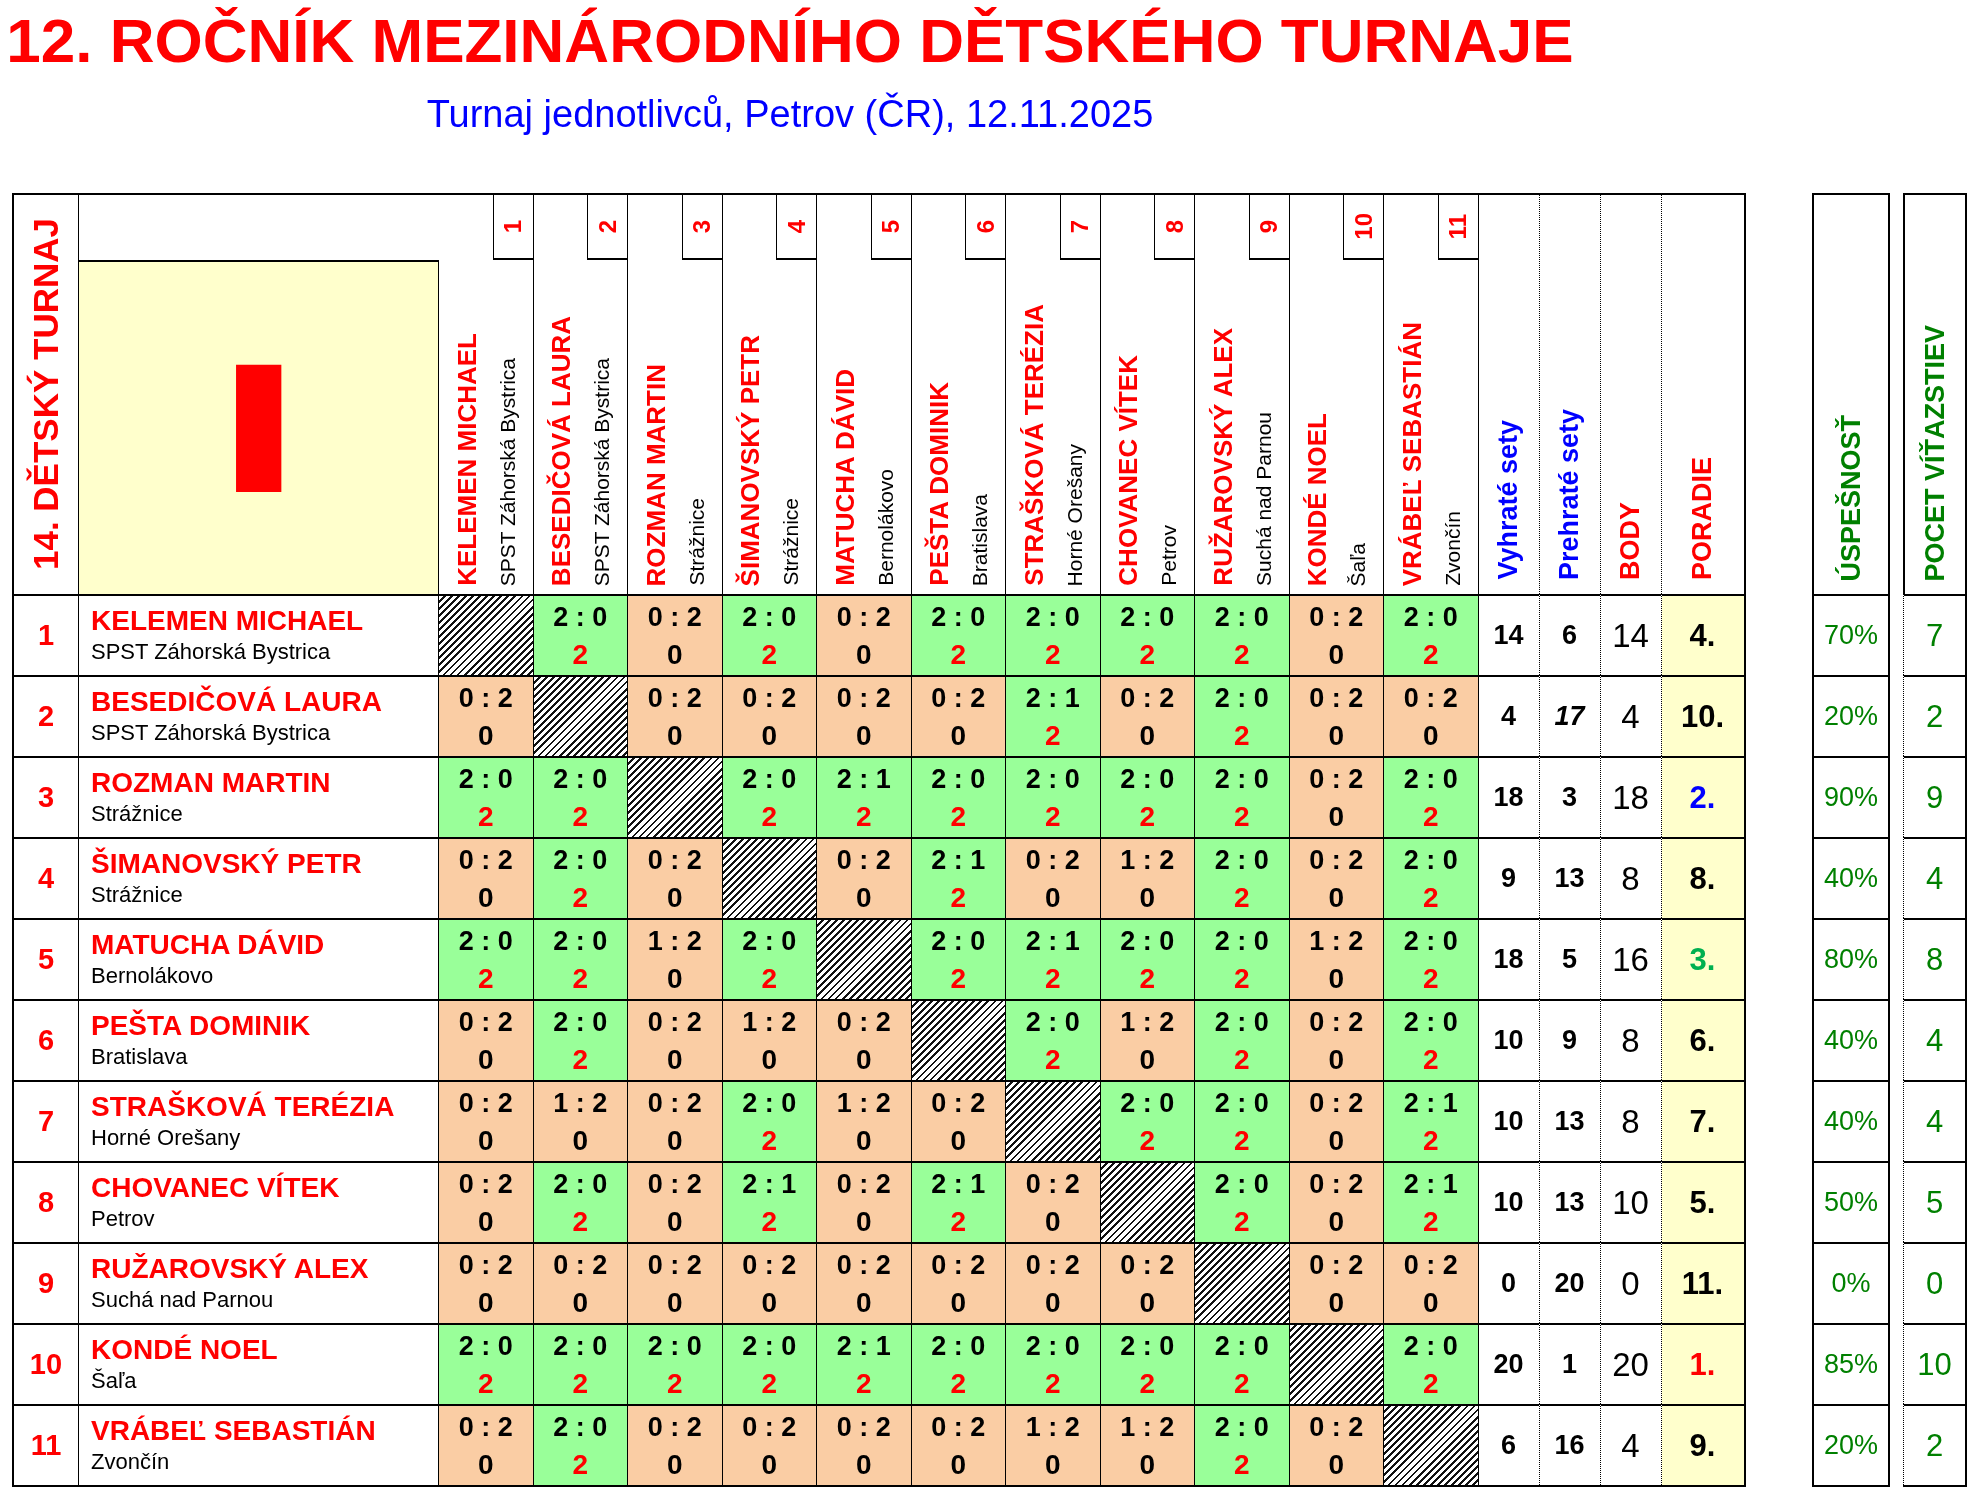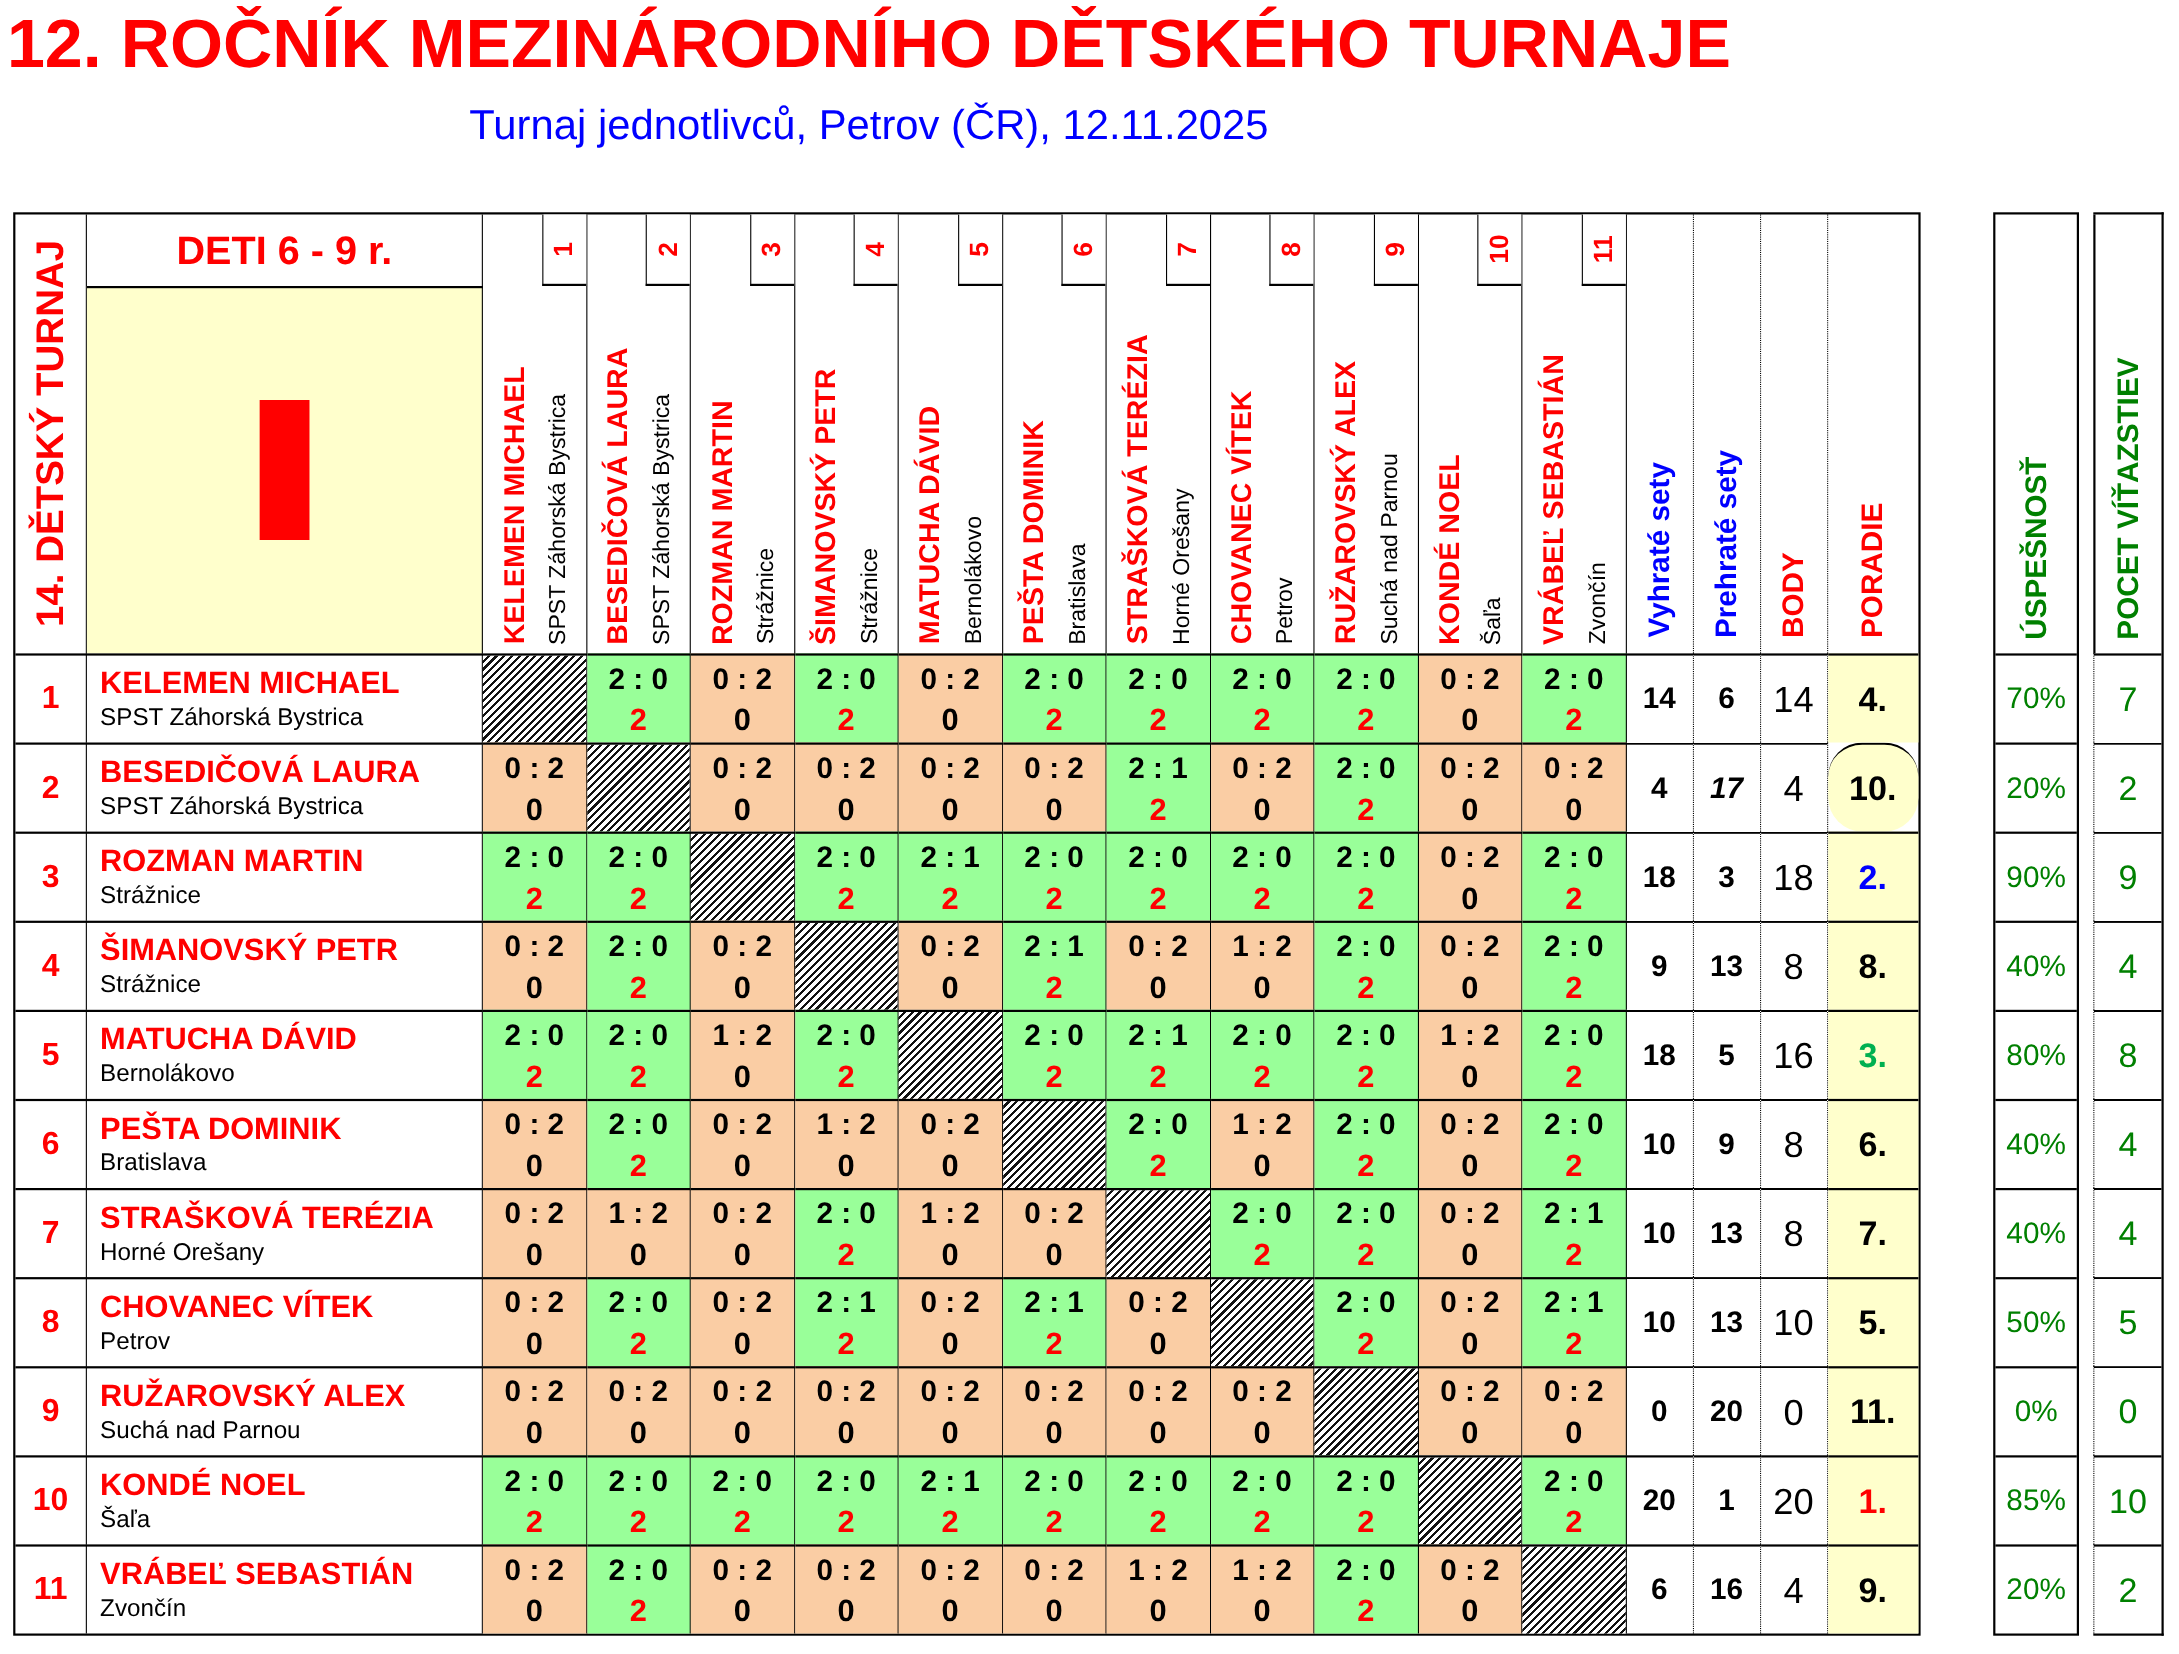--- a/index.html
+++ b/index.html
@@ -91,23 +91,20 @@
 </head>
 <body>
 
 <div class="title">12. ROČNÍK MEZINÁRODNÍHO DĚTSKÉHO TURNAJE</div>
 <div class="subtitle">Turnaj jednotlivců, Petrov (ČR), 12.11.2025</div>
 
 <div class="matrix">
     <div class="cell side-cell" style="grid-area: 1 / 1 / 3;">
       <div class="vtext side-text">14. DĚTSKÝ TURNAJ</div>
     </div>
-    <div class="cell deti-cell" style="grid-area: 1 / 2;">
-      <div class="deti-text">DETI 6 - 9 r.</div>
-    </div>
     <div class="cell logo-cell" style="grid-area: 2 / 2;">
       <div class="logo-letter">I</div>
     </div>
     <div class="cell numcell" style="grid-area: 1 / 3;">
       <div class="numbox">
         <div class="vtext numtext">1</div>
       </div>
     </div>
     <div class="cell namehead" style="grid-area: 2 / 3;">
       <div class="vtext pname">KELEMEN MICHAEL</div>
@@ -307,21 +304,21 @@
       <div class="score">0 : 2</div>
       <div class="pts pts-loss">0</div>
     </div>
     <div class="cell rtop match loss" style="grid-area: 4 / 13;">
       <div class="score">0 : 2</div>
       <div class="pts pts-loss">0</div>
     </div>
     <div class="cell rtop sum dot wonv" style="grid-area: 4 / 14;">4</div>
     <div class="cell rtop sum dot lostv" style="grid-area: 4 / 15; font-style: italic;">17</div>
     <div class="cell rtop sum dot bodyv" style="grid-area: 4 / 16;">4</div>
-    <div class="cell rtop sum noright rankv rank-black" style="grid-area: 4 / 17; border-radius: 31px;">10.</div>
+    <div class="cell rtop sum noright rankv rank-black" style="grid-area: 4 / 17;">10.</div>
     <div class="cell rtop rankcell" style="grid-area: 5 / 1;">3</div>
     <div class="cell rtop rowname" style="grid-area: 5 / 2;">
       <div class="rowname-name">ROZMAN MARTIN</div>
       <div class="rowname-club">Strážnice</div>
     </div>
     <div class="cell rtop match win" style="grid-area: 5 / 3;">
       <div class="score">2 : 0</div>
       <div class="pts pts-win">2</div>
     </div>
     <div class="cell rtop match win" style="grid-area: 5 / 4;">

